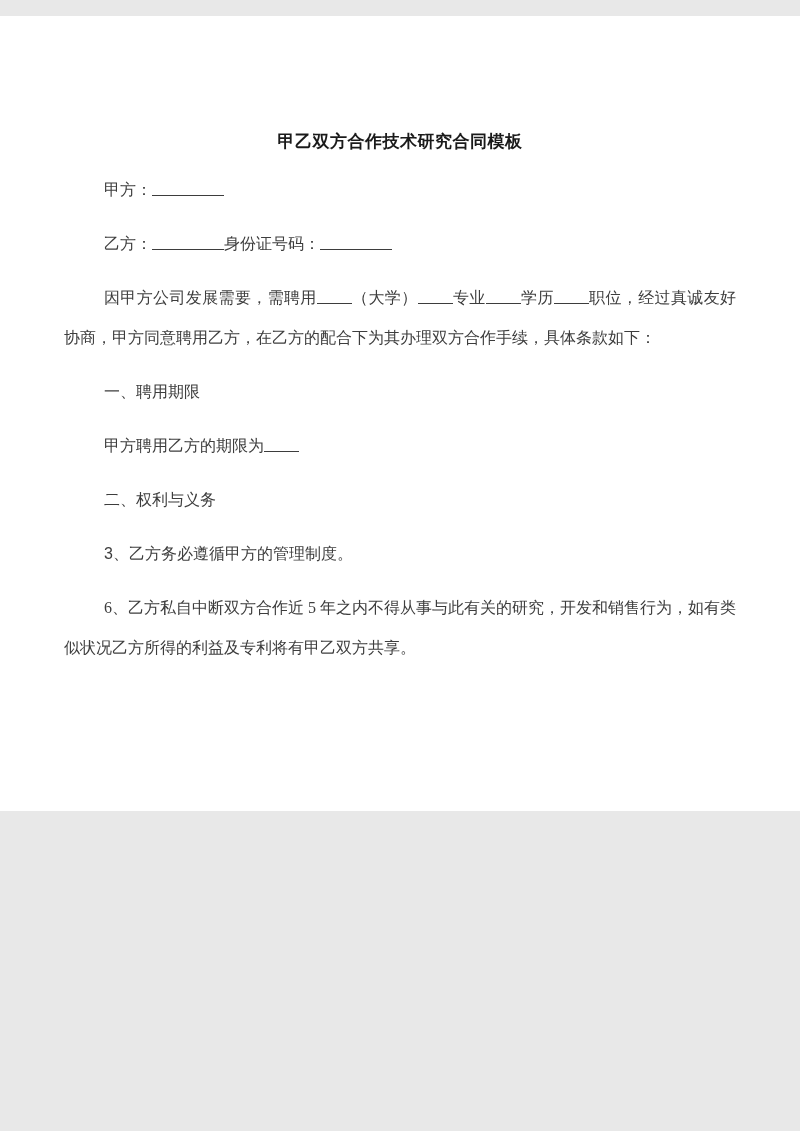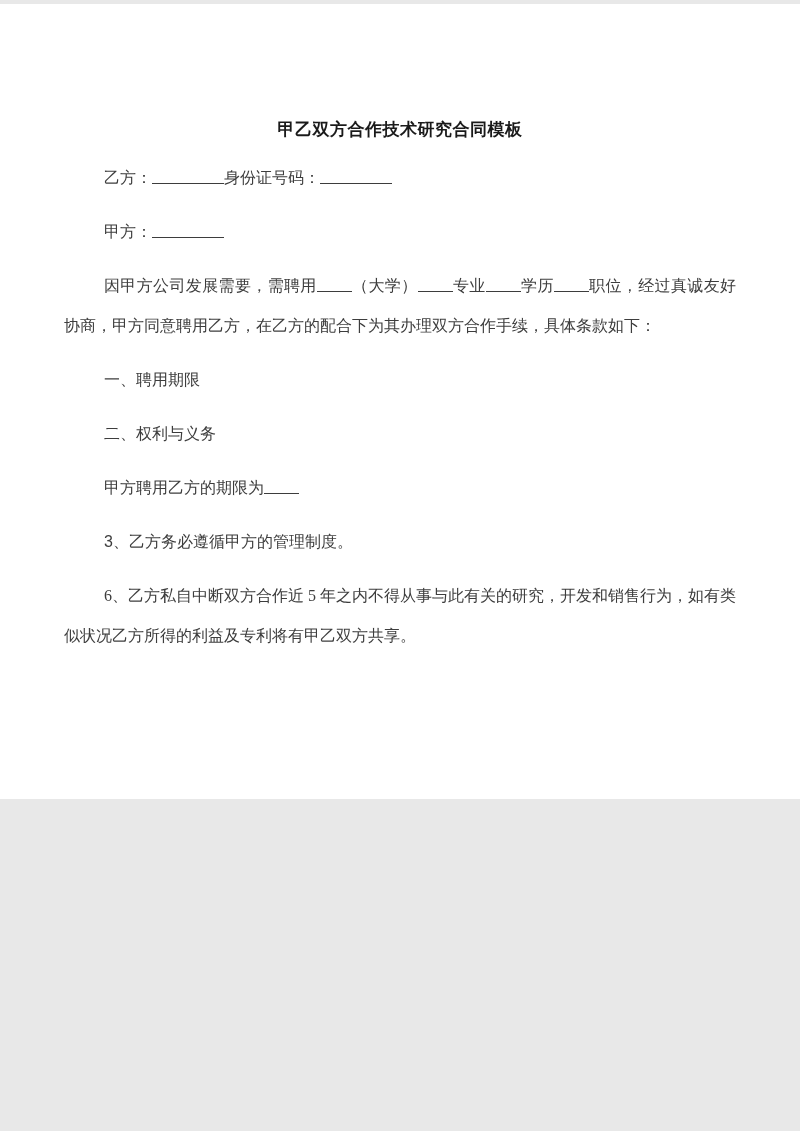--- a/index.html
+++ b/index.html
@@ -1,21 +1,21 @@
 <!DOCTYPE html>
 <html><head>
 <meta charset="utf-8">
 <style>
   * { margin: 0; padding: 0; box-sizing: border-box; }
   html, body { background: #e8e8e8; }
   .page {
     position: relative;
     width: 800px;
     height: 795px;
-    margin: 4px auto;
+    margin: 16px auto;
     background: var(--page-bg, #ffffff);
     overflow: hidden;
     font-family: "Liberation Sans", "DejaVu Sans", sans-serif;
   }
   .doc {
     padding: 114px 64px 0 64px;
     color: var(--text-color, #3d3d3d);
   }
   .doc-title {
     font-size: 17px;
@@ -43,23 +43,23 @@
     text-indent: 0;
   }
 </style>
 </head>
 <body>
 
 <div class="page" data-name="document-page" style="--page-bg: #ffffff; --text-color: #3d3d3d; --title-color: #1a1a1a;">
   <main class="doc" data-name="contract-document">
     <h1 class="doc-title" data-name="document-title">甲乙双方合作技术研究合同模板</h1>
     <section data-name="document-body">
+        <p class="para" data-name="party-a-line"><span data-name="text-run">甲方：</span><span data-name="fill-in-blank" class="blank" style="width: 72px;"></span></p>
         <p class="para" data-name="party-b-line"><span data-name="text-run">乙方：</span><span data-name="fill-in-blank" class="blank" style="width: 72px;"></span><span data-name="text-run">身份证号码：</span><span data-name="fill-in-blank" class="blank" style="width: 72px;"></span></p>
-        <p class="para" data-name="party-a-line"><span data-name="text-run">甲方：</span><span data-name="fill-in-blank" class="blank" style="width: 72px;"></span></p>
         <p class="para" data-name="intro-paragraph"><span data-name="text-run">因甲方公司发展需要，需聘用</span><span data-name="fill-in-blank" class="blank" style="width: 35px;"></span><span data-name="text-run">（大学）</span><span data-name="fill-in-blank" class="blank" style="width: 35px;"></span><span data-name="text-run">专业</span><span data-name="fill-in-blank" class="blank" style="width: 35px;"></span><span data-name="text-run">学历</span><span data-name="fill-in-blank" class="blank" style="width: 35px;"></span><span data-name="text-run">职位，经过真诚友好协商，甲方同意聘用乙方，在乙方的配合下为其办理双方合作手续，具体条款如下：</span></p>
         <p class="para" data-name="section-1-heading"><span data-name="text-run">一、聘用期限</span></p>
+        <p class="para" data-name="employment-term-line"><span data-name="text-run">甲方聘用乙方的期限为</span><span data-name="fill-in-blank" class="blank" style="width: 35px;"></span></p>
         <p class="para" data-name="section-2-heading"><span data-name="text-run">二、权利与义务</span></p>
-        <p class="para" data-name="employment-term-line"><span data-name="text-run">甲方聘用乙方的期限为</span><span data-name="fill-in-blank" class="blank" style="width: 35px;"></span></p>
         <p class="para" data-name="item-3"><span data-name="text-run">3、乙方务必遵循甲方的管理制度。</span></p>
         <p class="para" data-name="item-6"><span data-name="text-run">6、乙方私自中断双方合作近 5 年之内不得从事与此有关的研究，开发和销售行为，如有类似状况乙方所得的利益及专利将有甲乙双方共享。</span></p>
       </section>
   </main>
 </div>
 
 </body></html>

